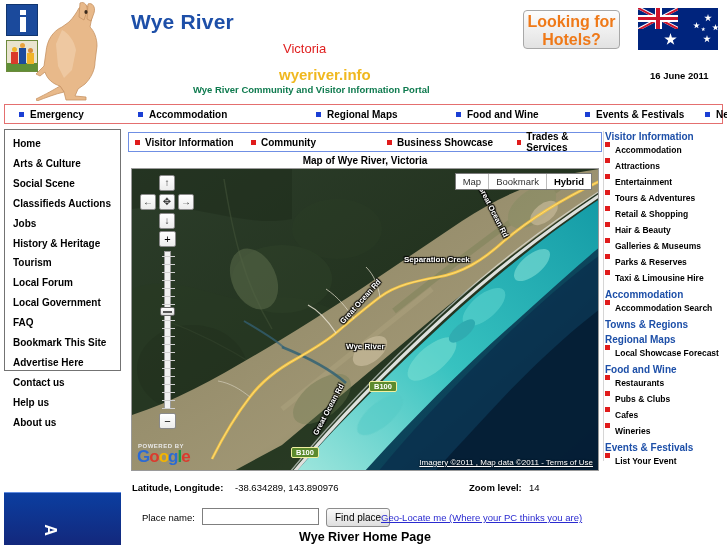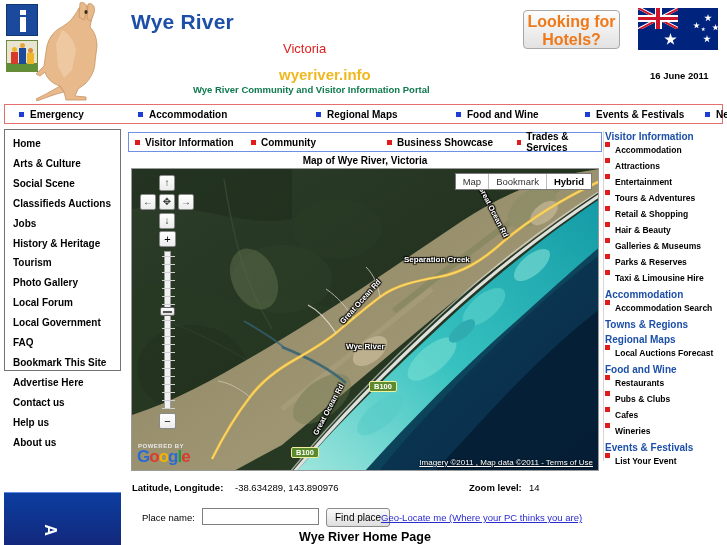--- a/index.html
+++ b/index.html
@@ -259,21 +259,20 @@
     </div>
 
   <div id="leftcol">
       <div class="left-item">Home</div>
       <div class="left-item">Arts &amp; Culture</div>
       <div class="left-item">Social Scene</div>
       <div class="left-item">Classifieds Auctions</div>
       <div class="left-item">Jobs</div>
       <div class="left-item">History &amp; Heritage</div>
       <div class="left-item">Tourism</div>
-      <div class="left-item">Photo Gallery</div>
       <div class="left-item">Local Forum</div>
       <div class="left-item">Local Government</div>
       <div class="left-item">FAQ</div>
       <div class="left-item">Bookmark This Site</div>
       <div class="left-item">Advertise Here</div>
       <div class="left-item">Contact us</div>
       <div class="left-item">Help us</div>
       <div class="left-item">About us</div>
     </div>
   <div id="leftbanner">
@@ -468,21 +467,21 @@
       </div>
       <div class="rc-group">
         <div class="rc-head">Accommodation</div>
         <div class="rc-item"><span class="bullet"></span><span>Accommodation Search</span></div>
       </div>
       <div class="rc-group">
         <div class="rc-head">Towns &amp; Regions</div>
       </div>
       <div class="rc-group">
         <div class="rc-head">Regional Maps</div>
-        <div class="rc-item"><span class="bullet"></span><span>Local Auctions Forecast</span></div>
+        <div class="rc-item"><span class="bullet"></span><span>Local Showcase Forecast</span></div>
       </div>
       <div class="rc-group">
         <div class="rc-head">Food and Wine</div>
         <div class="rc-item"><span class="bullet"></span><span>Restaurants</span></div>
         <div class="rc-item"><span class="bullet"></span><span>Pubs &amp; Clubs</span></div>
         <div class="rc-item"><span class="bullet"></span><span>Cafes</span></div>
         <div class="rc-item"><span class="bullet"></span><span>Wineries</span></div>
       </div>
       <div class="rc-group">
         <div class="rc-head">Events &amp; Festivals</div>

